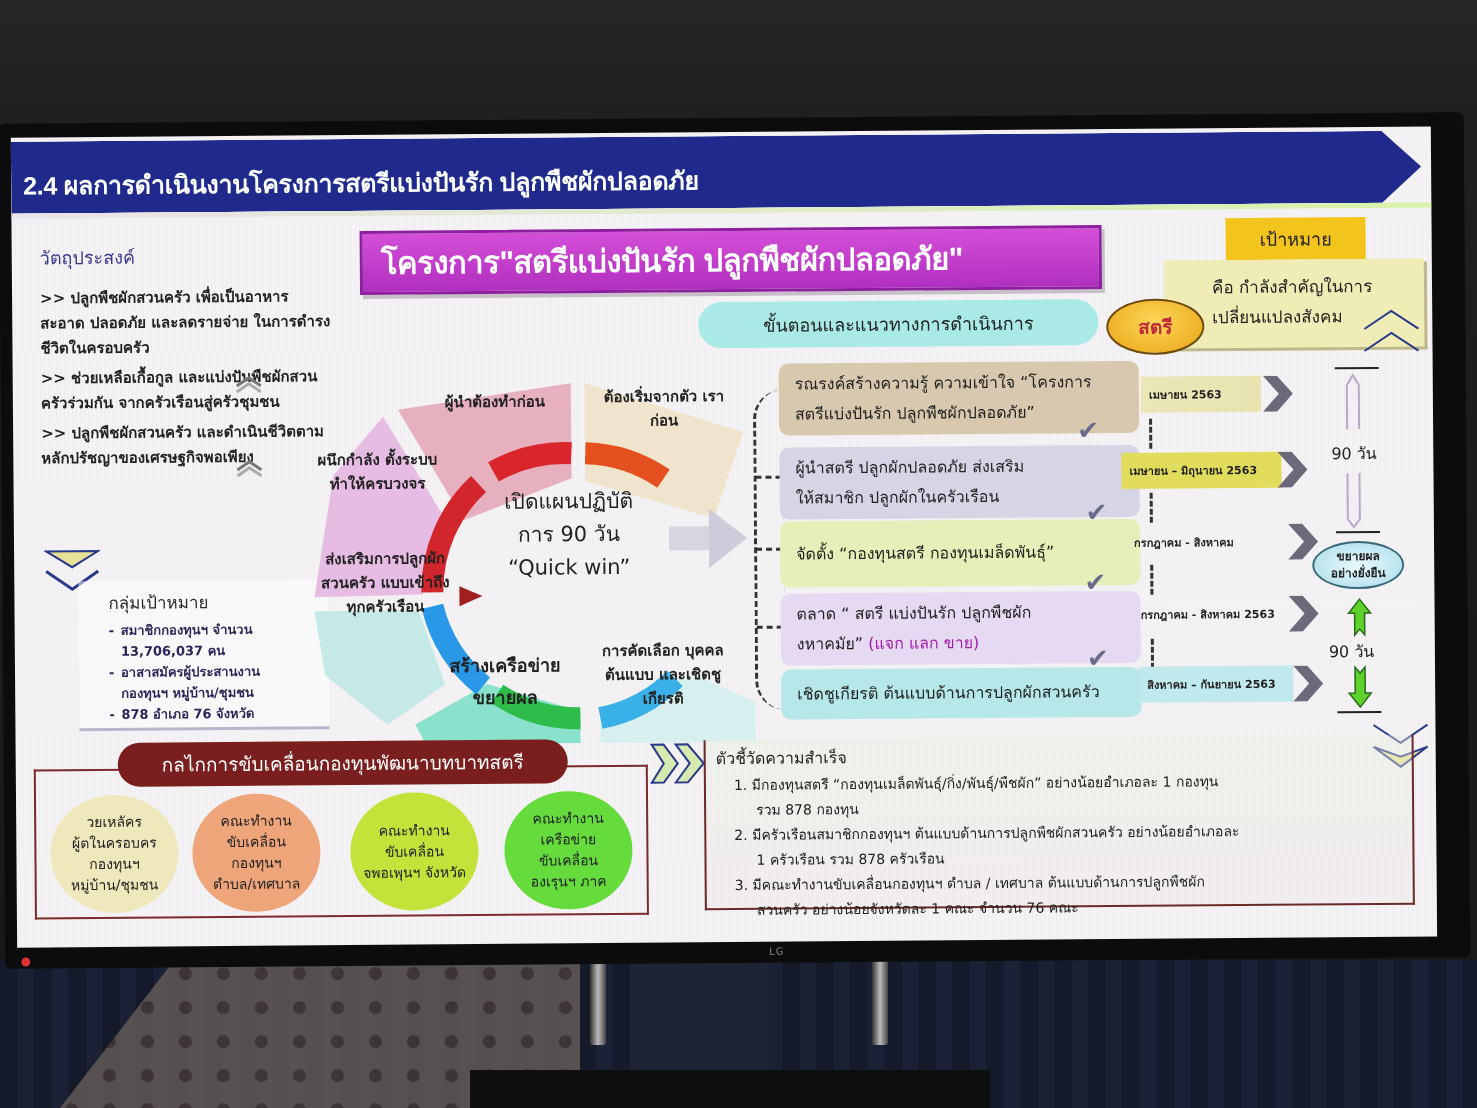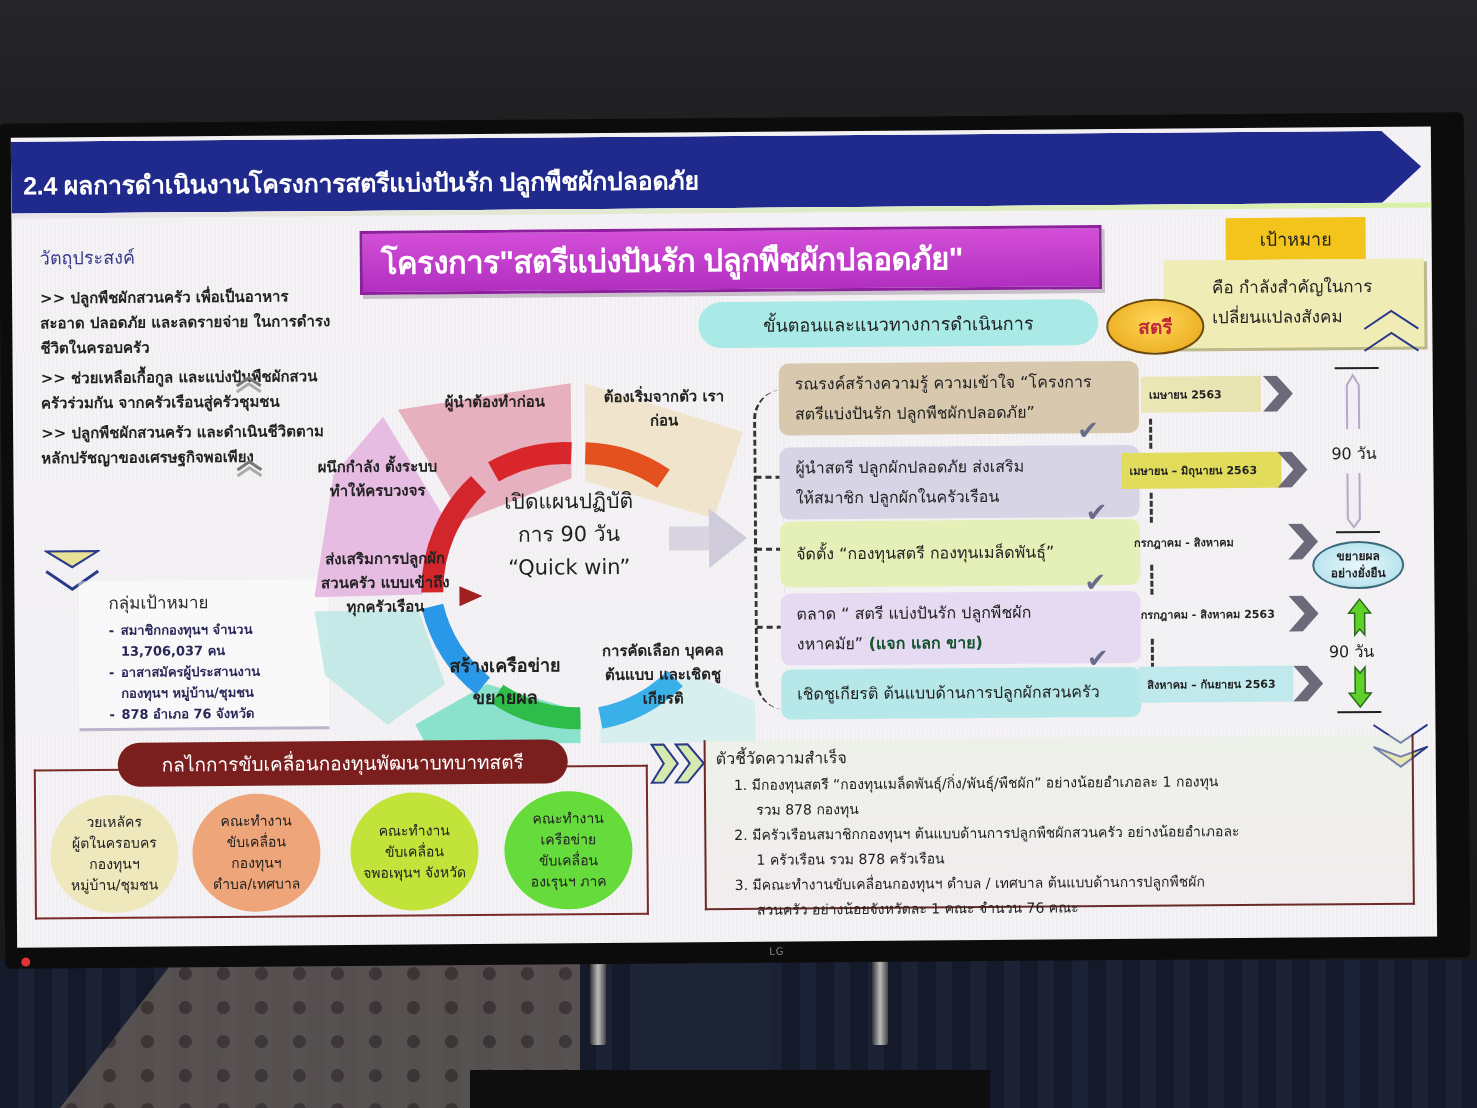--- a/index.html
+++ b/index.html
@@ -62,21 +62,21 @@
   .big-arrow { position: absolute; left: 655px; top: 376px; width: 80px; height: 60px; }
 
   
   .steps-head { position: absolute; left: 686px; top: 170px; width: 400px; height: 46px; background: #a9e9e6; border-radius: 24px; display:flex; align-items:center; justify-content:center; font-size: 18px; color: #222; }
   .step { position: absolute; left: 766px; width: 360px; padding: 6px 0 0 16px; font-size: 16px; line-height: 30px; color: #222; border-radius: 10px; }
   .step.s1 { top: 232px; height: 72px; background: #d8c8ae; }
   .step.s2 { top: 316px; height: 72px; background: #d7d4e6; }
   .step.s3 { top: 390px; height: 66px; background: #e4f0b8; padding-top: 18px; }
   .step.s4 { top: 462px; height: 72px; background: #e6daf2; }
   .step.s5 { top: 538px; height: 50px; background: #b6e8ea; padding-top: 10px; }
-  .step .red { color: #14532d; font-weight: bold; }
+  .step .red { color: #a21caf; font-weight: normal; }
   .bracket { position: absolute; left: 740px; top: 258px; width: 30px; height: 320px; border-left: 3px dashed #333; border-radius: 30px 0 0 30px; }
   .tick { position: absolute; width: 26px; height: 3px; border-top: 3px dashed #333; }
   .check { position: absolute; font-size: 26px; color: #6a6a8a; }
 
   
   .tl { position: absolute; height: 36px; display:flex; align-items:center; font-size: 11px; font-weight: bold; color: #222; padding-left: 8px; }
   .tl-chev { position: absolute; width: 32px; height: 36px; }
   .tl-dash { position: absolute; left: 1136px; width: 0; border-left: 3px dashed #333; }
   .days { position: absolute; font-size: 16px; color: #222; }
   .hline { position: absolute; width: 44px; height: 2px; background: #222; }
@@ -162,21 +162,21 @@
       <path d="M180 148 A145 145 0 0 1 258 130" stroke="#d9262a" stroke-width="22" fill="none"></path>
       <path d="M272 130 A145 145 0 0 1 350 156" stroke="#e4501e" stroke-width="22" fill="none"></path>
       <path d="M165 160 A145 145 0 0 0 118 268" stroke="#d2262c" stroke-width="22" fill="none"></path>
       <path d="M118 282 A145 145 0 0 0 168 362" stroke="#2a98e8" stroke-width="22" fill="none"></path>
       <path d="M182 370 A145 145 0 0 0 265 395" stroke="#2ebd4a" stroke-width="22" fill="none"></path>
       <path d="M285 395 A145 145 0 0 0 360 356" stroke="#3ab0e8" stroke-width="22" fill="none"></path>
       <polygon points="145,262 168,272 145,282" fill="#a02020"></polygon>
     </svg>
     <div class="seg-label" style="left:402px;top:256px;width:160px">ผู้นำต้องทำก่อน</div>
     <div class="seg-label" style="left:586px;top:252px;width:130px">ต้องเริ่มจากตัว เราก่อน</div>
-    <div class="seg-label" style="left:304px;top:320px;width:120px">ผนึกกำลัง ตั้งระบบ ทำให้ครบวงจร</div>
+    <div class="seg-label" style="left:304px;top:313px;width:120px">ผนึกกำลัง ตั้งระบบ ทำให้ครบวงจร</div>
     <div class="seg-label" style="left:306px;top:412px;width:130px">ส่งเสริมการปลูกผักสวนครัว แบบเข้าถึงทุกครัวเรือน</div>
     <div class="seg-label" style="left:420px;top:516px;width:140px;font-size:18px;line-height:32px">สร้างเครือข่าย ขยายผล</div>
     <div class="seg-label" style="left:584px;top:506px;width:128px">การคัดเลือก บุคคลต้นแบบ และเชิดชูเกียรติ</div>
 
     <div class="center-text">
       <div>เปิดแผนปฏิบัติ</div>
       <div>การ 90 วัน</div>
       <div>“Quick win”</div>
     </div>
     <svg class="big-arrow" viewBox="0 0 80 60">

